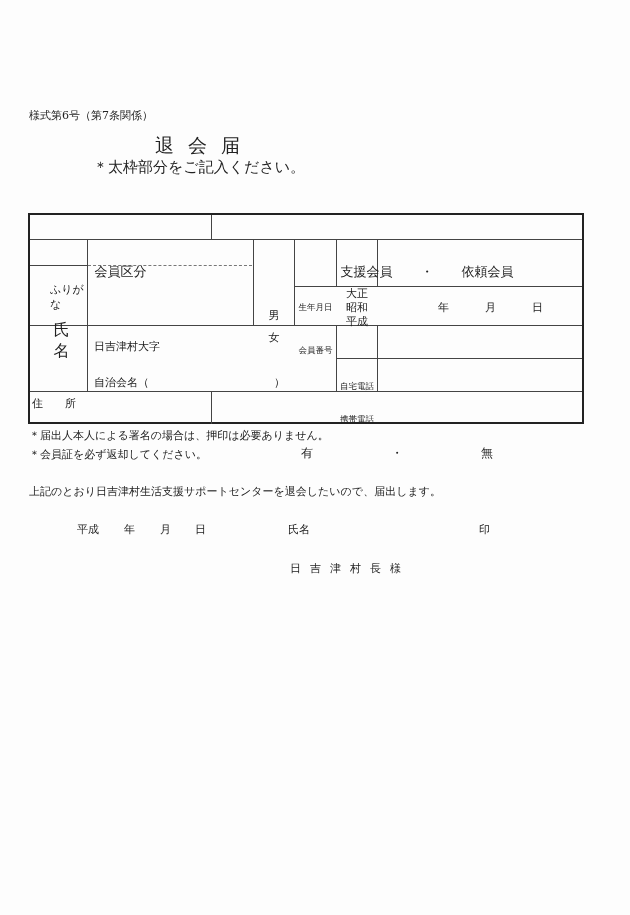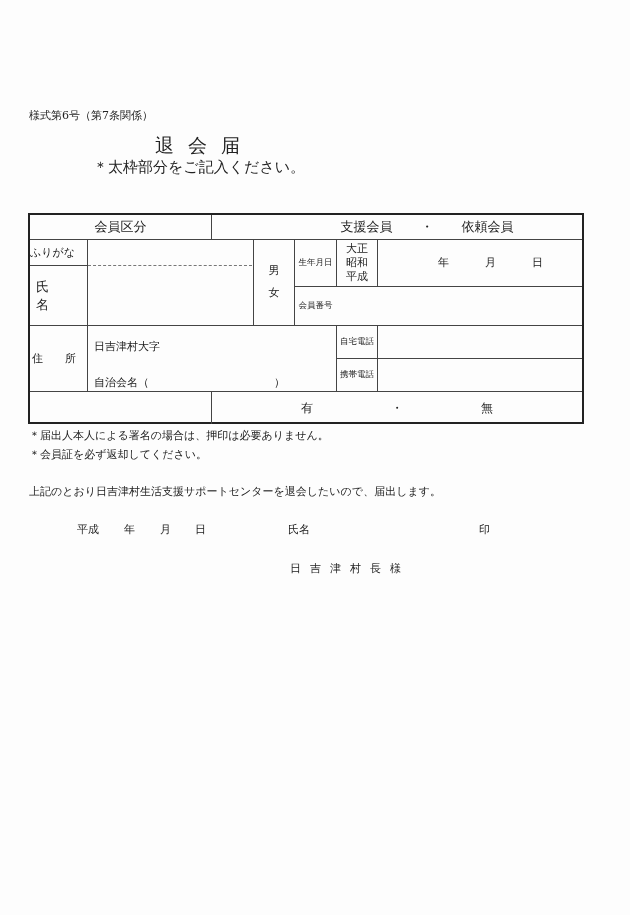--- a/index.html
+++ b/index.html
@@ -9,21 +9,21 @@
     .form-no { left: 29px; top: 84px; font-size: 11px; margin-top: 24px; }
     .title { left: 155px; top: 133px; font-size: 19px; letter-spacing: 14px; }
     .instruction { left: 93px; top: 158px; font-size: 15px; }
     .tbl { position: absolute; left: 28px; top: 213px; width: 556px; height: 211px;
            border: 2px solid #222; box-sizing: border-box; }
     .hl, .vl { position: absolute; background: #444; }
     .hl { height: 1px; }
     .vl { width: 1px; }
     .dash { position: absolute; height: 0; border-top: 1px dashed #777; }
     .cell { position: absolute; display: flex; align-items: center; justify-content: center;
-            font-size: 12px; }
+            font-size: 12px; margin-top: 45px; }
     .small { font-size: 8.5px; }
     .notes { left: 29px; font-size: 11px; }
     .body-text { left: 29px; top: 484px; font-size: 11px; }
     .sig { top: 522px; font-size: 11px; }
     .addr { top: 561px; left: 290px; font-size: 11px; letter-spacing: 9px; }
   </style>
 </head>
 <body>
 
 <div class="abs form-no">様式第6号（第7条関係）</div>
@@ -50,23 +50,23 @@
   <div class="vl" style="left:347px;top:24px;height:47px;"></div>
   <div class="vl" style="left:347px;top:110px;height:66px;"></div>
 
   <div class="cell" style="left:0;top:0;width:181px;height:24px;font-size:13px;">会員区分</div>
   <div class="cell" style="left:182px;top:0;width:370px;height:24px;font-size:13px;">
     <span style="margin-left:60px;">支援会員</span>
     <span style="margin:0 28px;">・</span>
     <span>依頼会員</span>
   </div>
 
-  <div class="cell" style="left:0;top:24px;width:57px;height:26px;font-size:11px;justify-content:flex-start;padding-left:0;box-sizing:border-box;">ふりがな</div>
+  <div class="cell" style="left:0;top:24px;width:57px;height:26px;font-size:11px;justify-content:flex-start;padding-left:20px;box-sizing:border-box;">ふりがな</div>
   <div class="cell" style="left:58px;top:24px;width:165px;height:26px;"></div>
-  <div class="cell" style="left:0;top:51px;width:57px;height:59px;font-size:13px;justify-content:flex-start;padding-left:6px;box-sizing:border-box;">氏　　名</div>
+  <div class="cell" style="left:0;top:51px;width:57px;height:59px;font-size:16px;justify-content:flex-start;padding-left:6px;box-sizing:border-box;text-align:center;">氏　　名</div>
   <div class="cell" style="left:58px;top:51px;width:165px;height:59px;"></div>
 
   <div class="cell" style="left:224px;top:24px;width:40px;height:86px;flex-direction:column;font-size:11px;line-height:22px;">
     <span>男</span>
     <span>女</span>
   </div>
 
   <div class="cell small" style="left:265px;top:24px;width:41px;height:47px;">生年月日</div>
   <div class="cell" style="left:307px;top:24px;width:40px;height:47px;flex-direction:column;font-size:11px;line-height:14px;">
     <span>大正</span>

